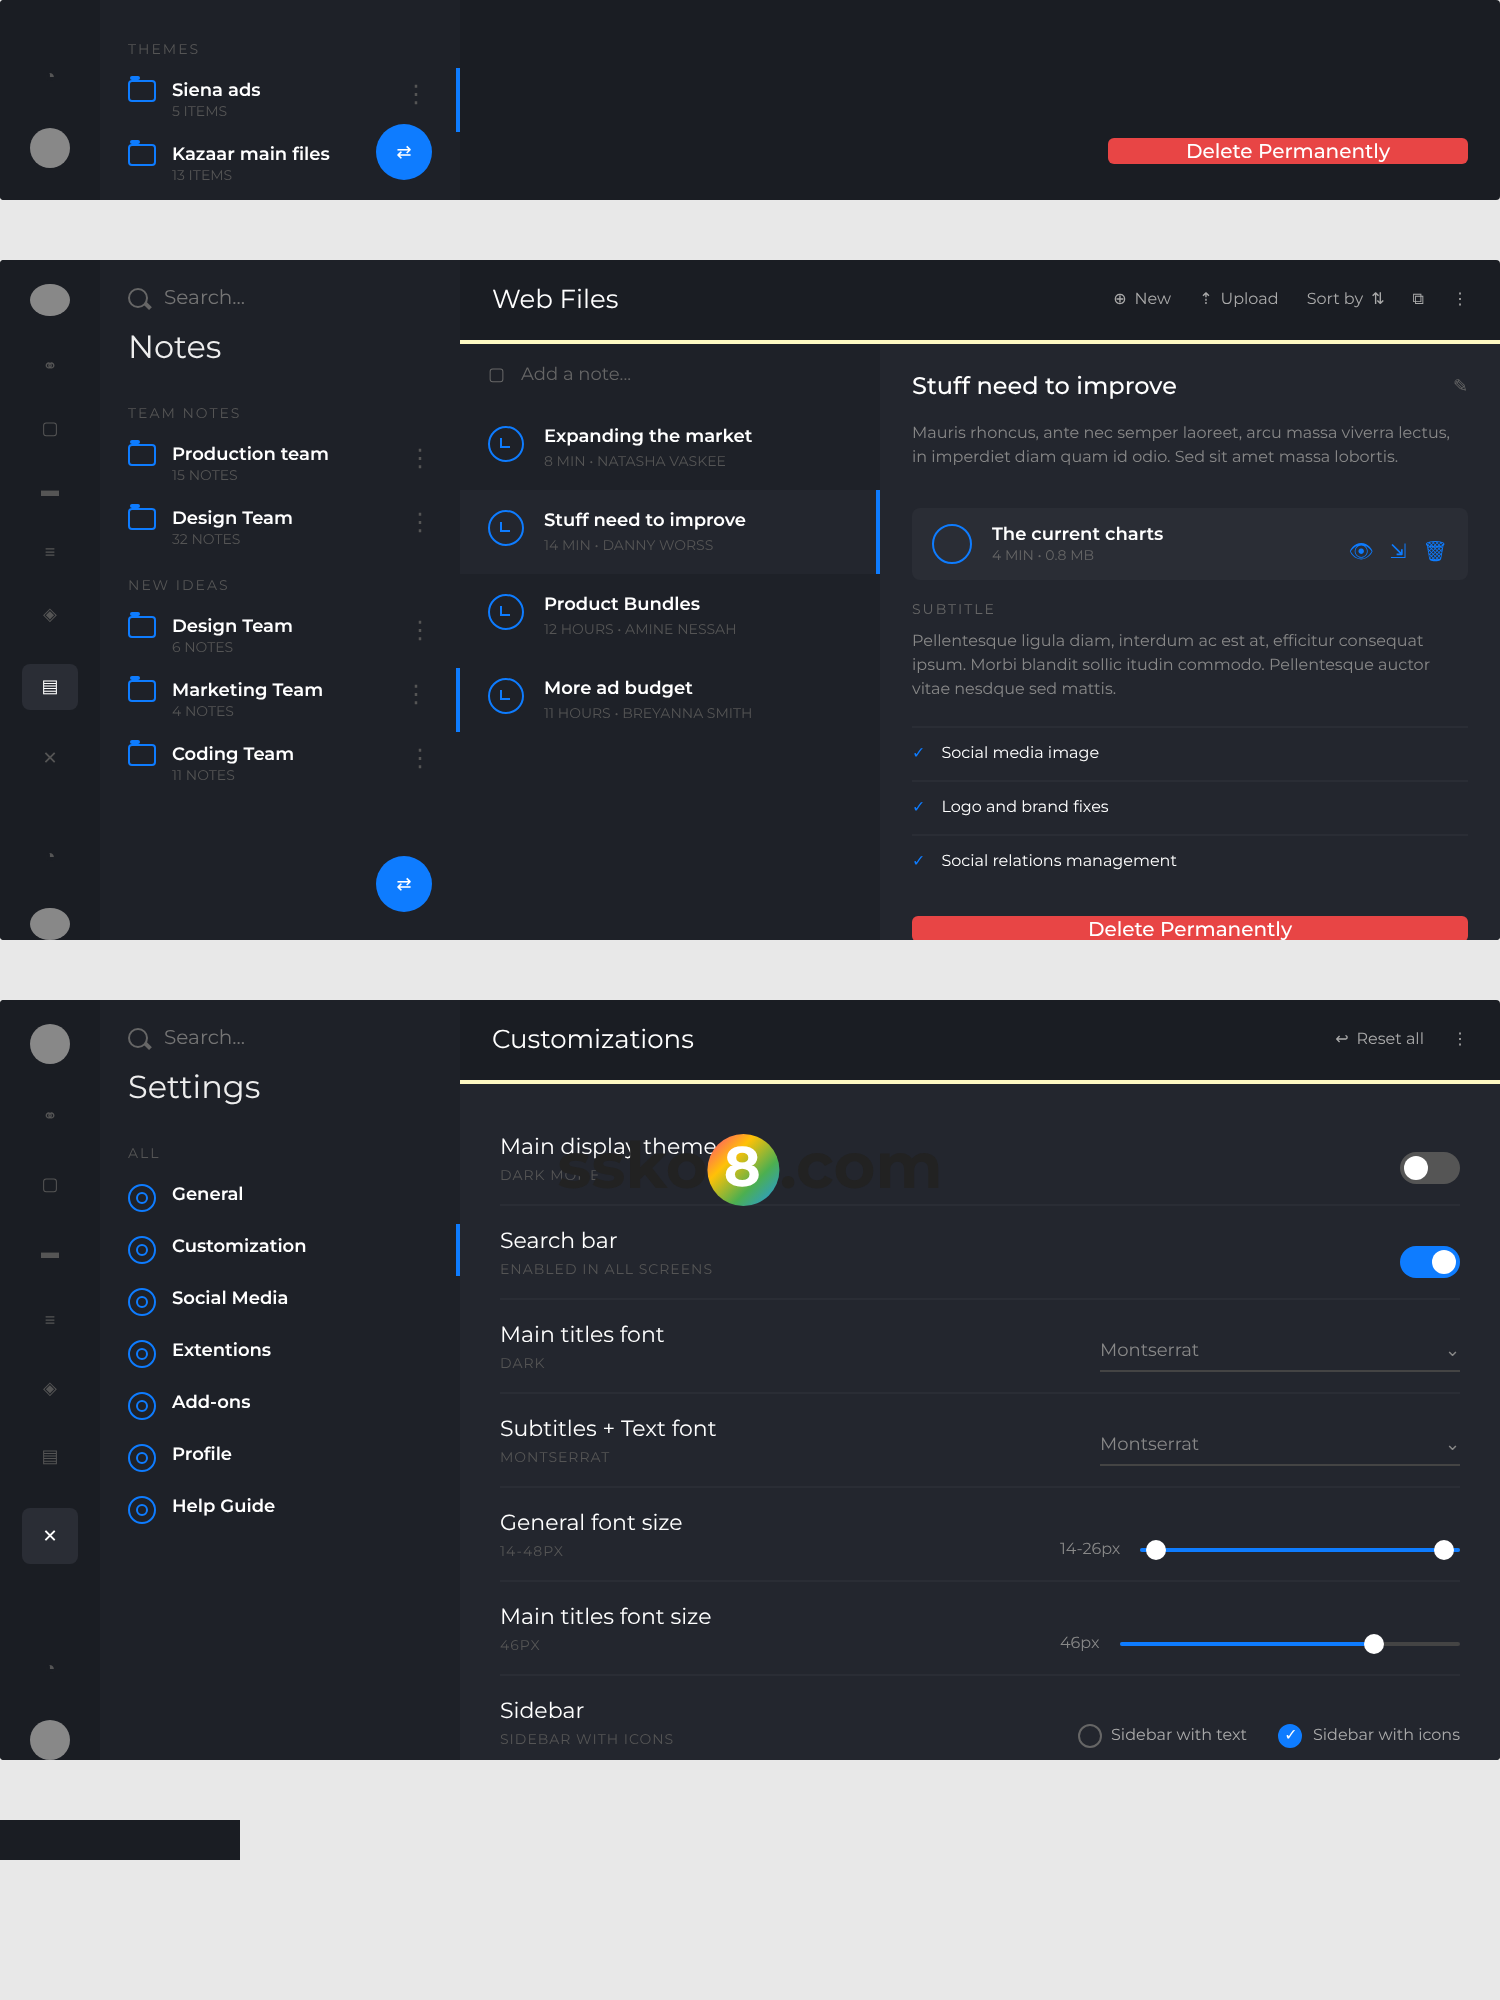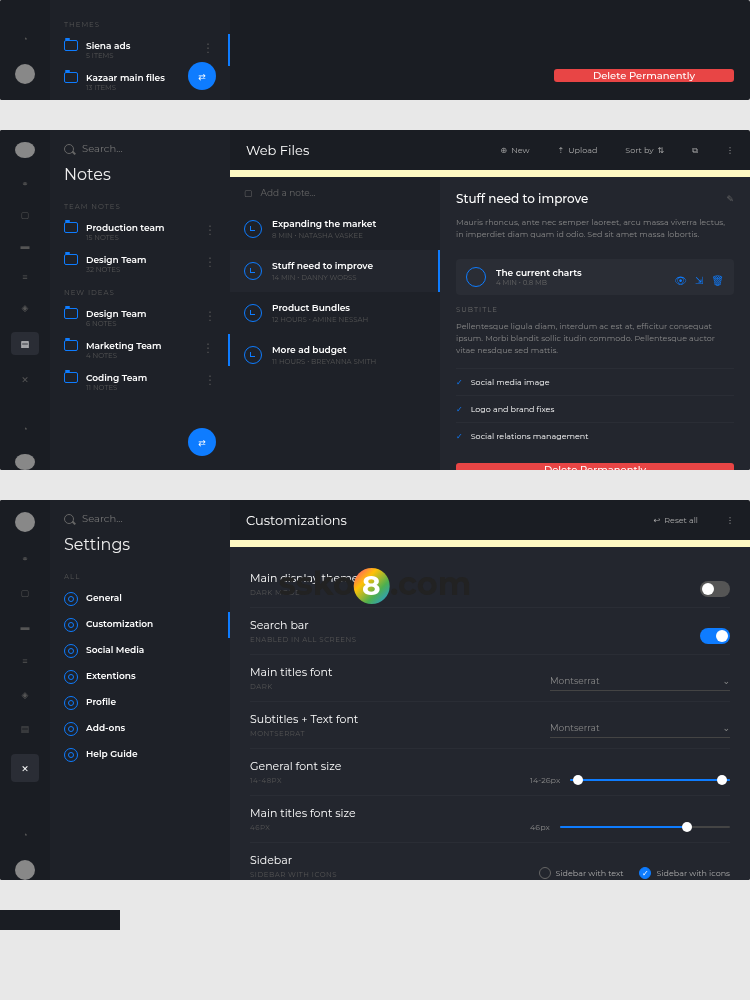--- a/index.html
+++ b/index.html
@@ -24,27 +24,27 @@
 .team-text{flex:1}
 .team-text .name{font-size:9px;font-weight:600;color:#fff}
 .team-text .meta{font-size:7px;color:#555}
 .team-item .dots{color:#555;font-size:12px}
 .search{padding:0 14px 10px;position:relative}
 .search input{background:transparent;border:none;color:#888;font-size:10px;width:100%;outline:none;padding-left:18px}
 .search:before{content:'';position:absolute;left:14px;top:2px;width:8px;height:8px;border:1.5px solid #666;border-radius:50%}
 .search:after{content:'';position:absolute;left:22px;top:10px;width:4px;height:1.5px;background:#666;transform:rotate(45deg)}
 .fab{position:absolute;bottom:14px;right:14px;width:28px;height:28px;background:#0e7cff;border-radius:50%;display:flex;align-items:center;justify-content:center;color:#fff;cursor:pointer}
 .main{margin-left:230px;height:100%;display:flex;flex-direction:column}
-.main-header{display:flex;padding:12px 16px;gap:28px;border-bottom:7px solid #fef9c3;font-size:10px}
+.main-header{display:flex;padding:12px 16px;gap:14px;border-bottom:2px solid #fef9c3;font-size:10px}
 .main-header h2{font-size:13px;font-weight:400;flex:1}
 .main-header .action{display:flex;align-items:center;gap:4px;color:#aaa;font-size:8px;cursor:pointer}
 .main-body{flex:1;display:flex}
 .notes-list{width:210px;background:#1e2128}
 .add-note{padding:10px 14px;color:#666;font-size:9px;cursor:pointer;display:flex;align-items:center;gap:8px}
-.note-item{display:flex;align-items:center;gap:10px;padding:10px 14px;cursor:pointer}
+.note-item{display:flex;align-items:flex-start;gap:10px;padding:10px 14px;cursor:pointer}
 .note-item.active{background:#23262e;border-right:2px solid #0e7cff}
 .note-icon{width:18px;height:18px;border:1.5px solid #0e7cff;border-radius:50%;flex-shrink:0;position:relative}
 .note-icon:after{content:'';position:absolute;top:5px;left:5px;width:4px;height:4px;border-left:1.5px solid #0e7cff;border-bottom:1.5px solid #0e7cff}
 .note-text .title{font-size:9px;font-weight:600;color:#fff}
 .note-text .meta{font-size:7px;color:#555;margin-top:2px}
 .detail{flex:1;padding:14px 16px;background:#23262e}
 .detail-head{display:flex;align-items:center;justify-content:space-between;margin-bottom:10px}
 .detail-head h3{font-size:12px;font-weight:500}
 .detail-desc{font-size:8px;color:#888;line-height:1.5;margin-bottom:19px}
 .attachment{background:#2a2d35;border-radius:4px;padding:8px 10px;display:flex;align-items:flex-end;gap:10px;margin-bottom:10px}
@@ -308,27 +308,27 @@
       </div>
     <div class="team-item">
         <div class="gear"></div>
         <div class="team-text">
           <div class="name">Extentions</div>
         </div>
       </div>
     <div class="team-item">
         <div class="gear"></div>
         <div class="team-text">
+          <div class="name">Add-ons</div>
+        </div>
+      </div>
+    <div class="team-item">
+        <div class="gear"></div>
+        <div class="team-text">
           <div class="name">Profile</div>
-        </div>
-      </div>
-    <div class="team-item">
-        <div class="gear"></div>
-        <div class="team-text">
-          <div class="name">Add-ons</div>
         </div>
       </div>
     <div class="team-item">
         <div class="gear"></div>
         <div class="team-text">
           <div class="name">Help Guide</div>
         </div>
       </div>
   </div>
   <div class="main">

